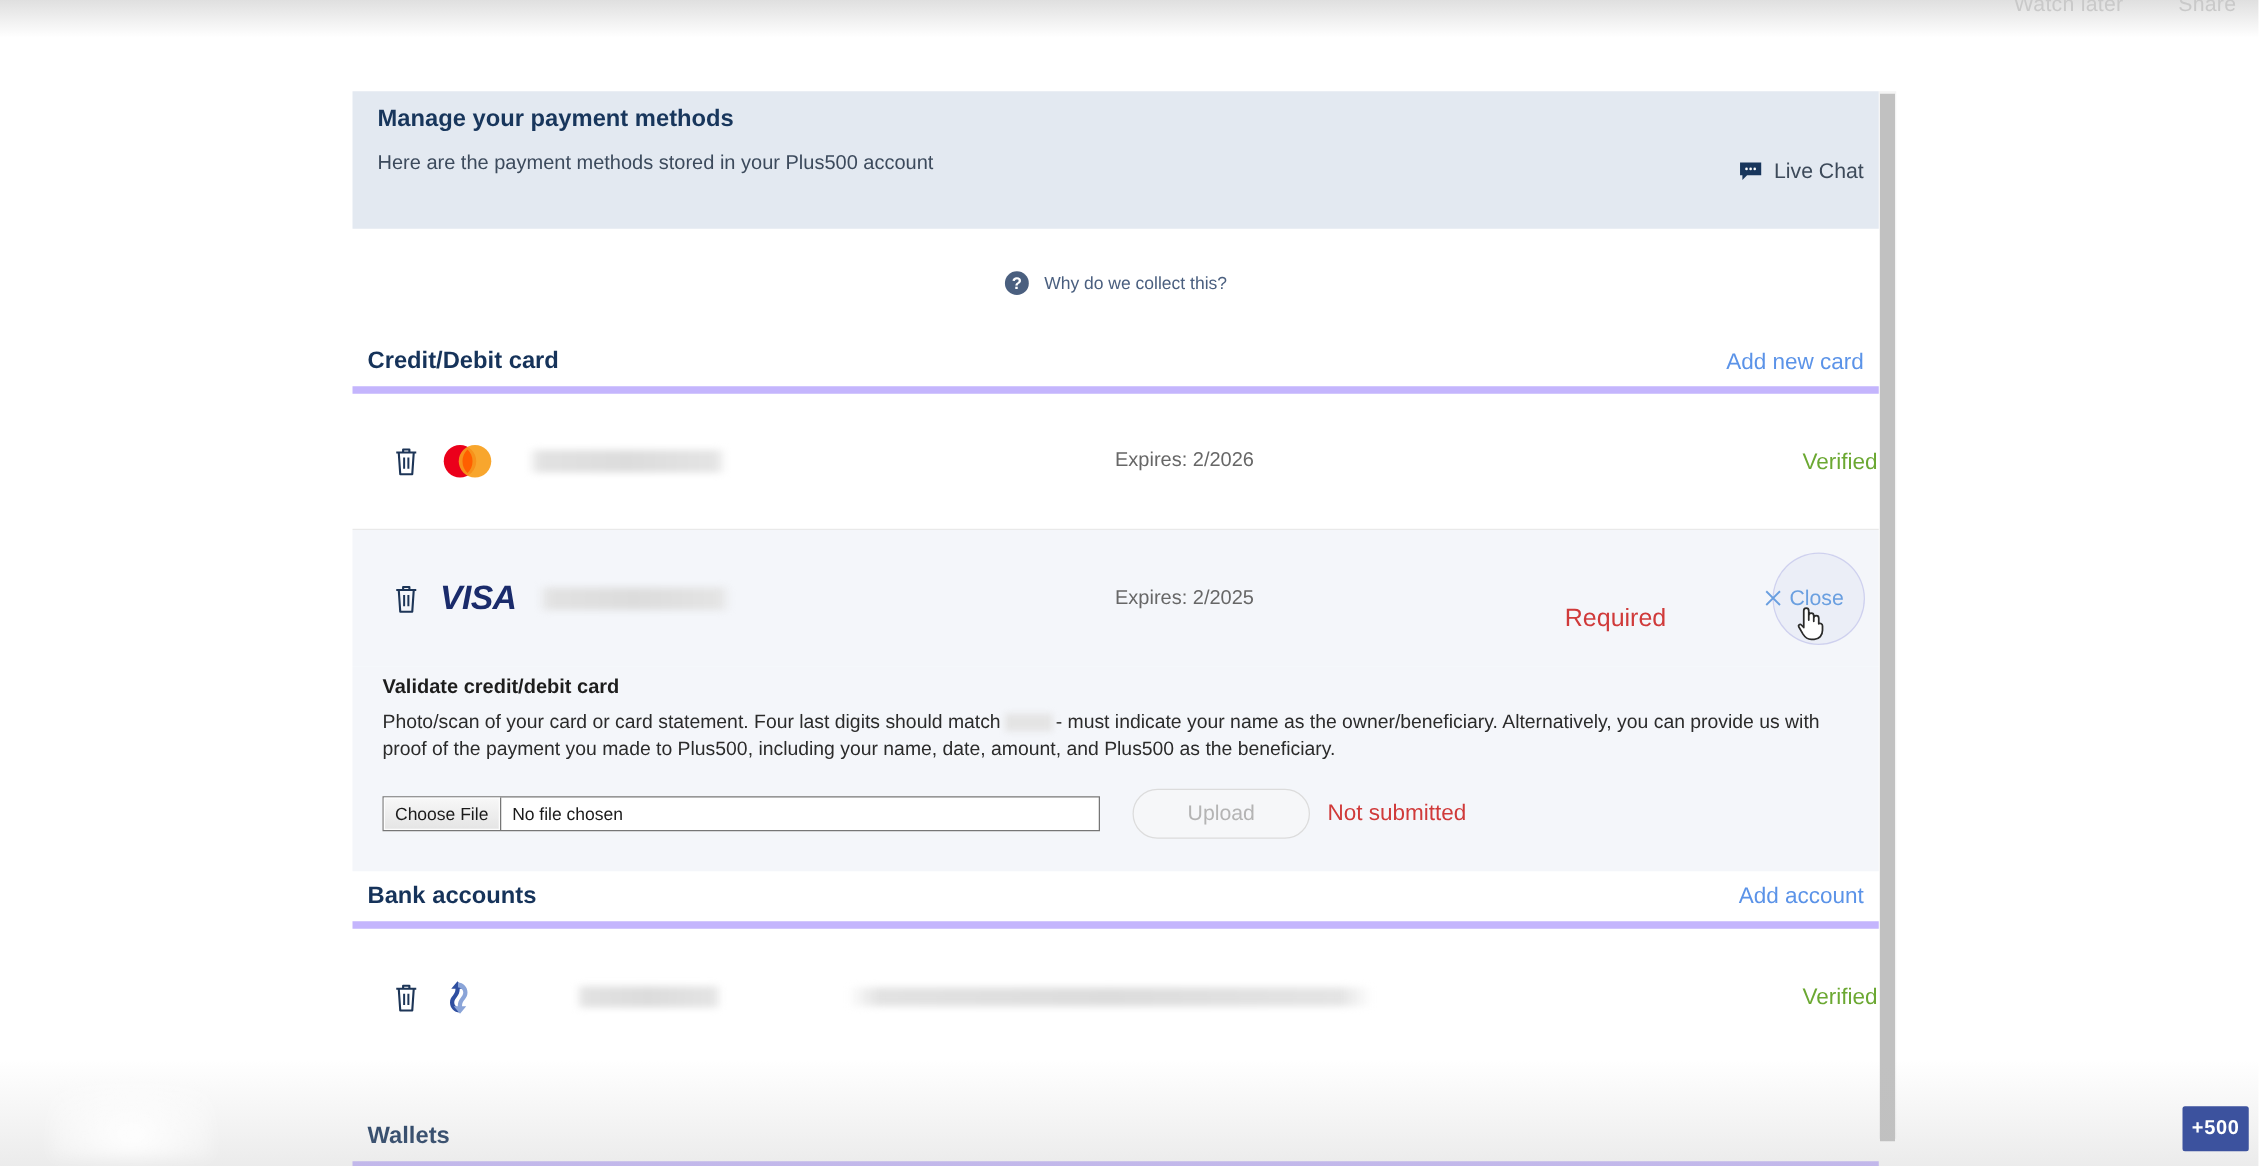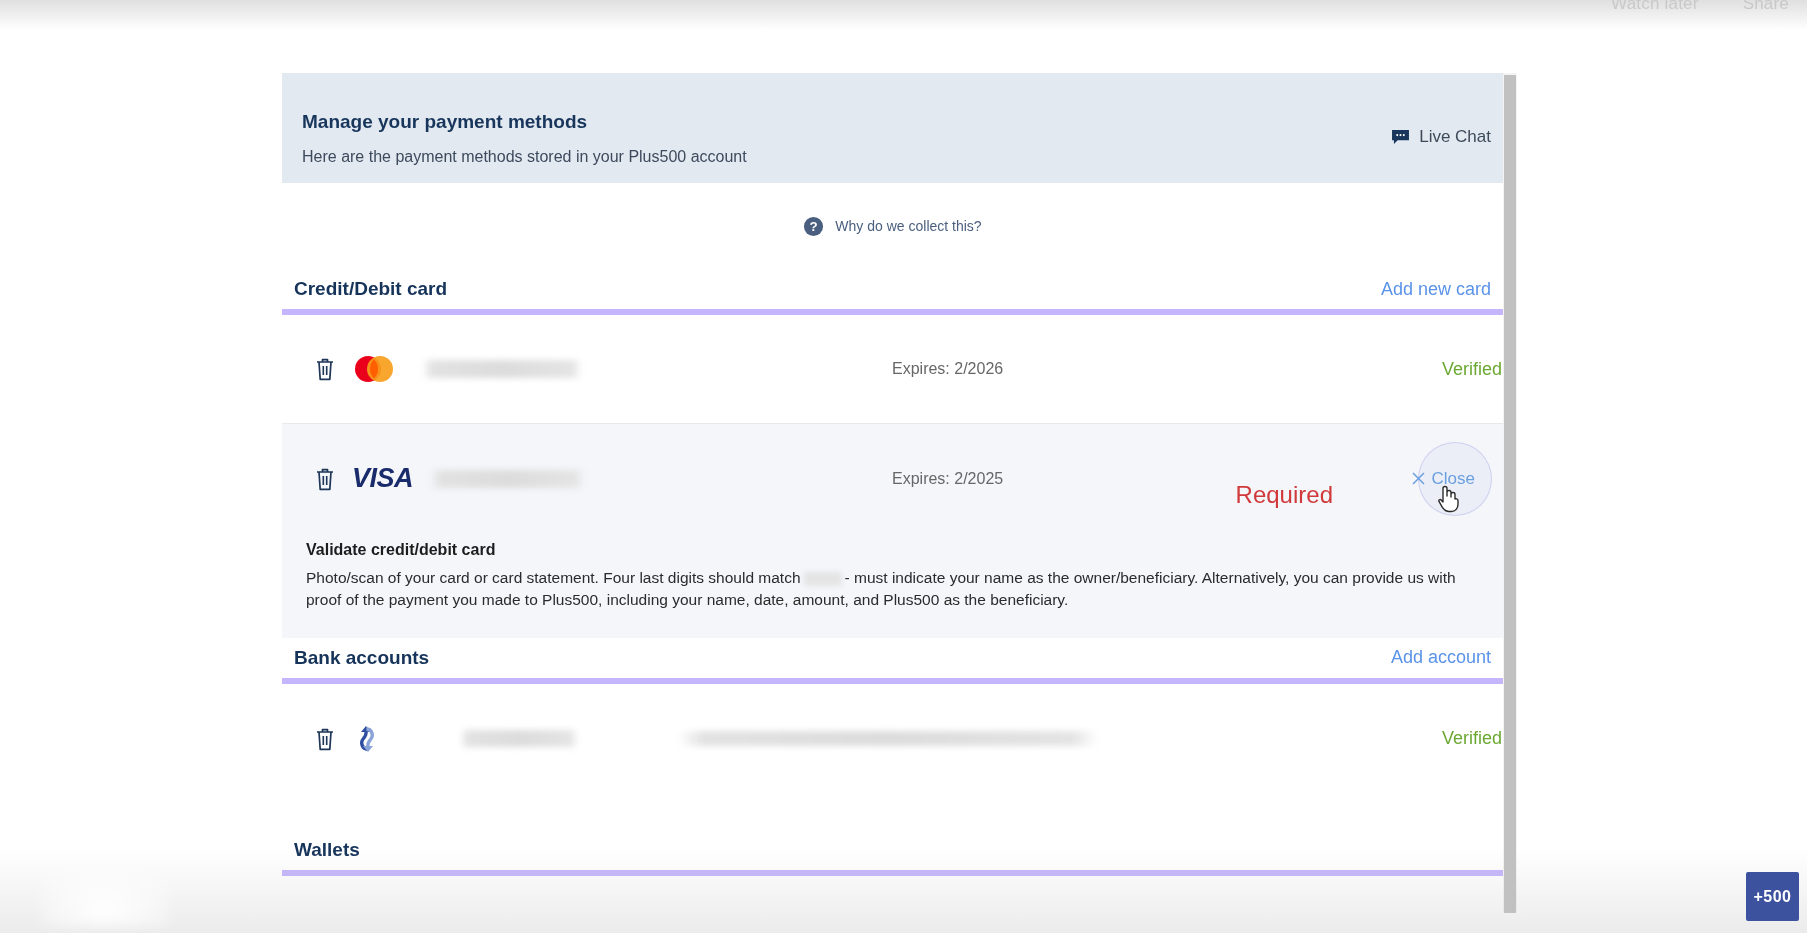--- a/index.html
+++ b/index.html
@@ -70,21 +70,21 @@
   }
   .scroll-thumb {
     position: absolute; top: 75px; left: 1504px;
     width: 12px; height: 838px;
     background: #c1c1c1; border-radius: 0;
   }
 
   
   .banner {
     background: #e3e9f1;
-    padding: 34px 20px 24px 20px;
+    padding: 8px 20px 24px 20px;
     position: relative;
     height: 110px;
   }
   .banner-title {
     font-size: 19px; font-weight: bold; color: #18365c;
     margin-left: 0px; margin-top: 4px;
   }
   .banner-sub {
     font-size: 16px; color: #3c4a5c; margin-top: 15px;
   }
@@ -152,21 +152,21 @@
 
   .expires {
     position: absolute; left: 610px;
     font-size: 16px; color: #676767;
   }
   .status-right {
     position: absolute; right: 1px;
     font-size: 18px;
   }
   .verified { color: #6ba832; }
-  .required { color: #d03a3a; position: absolute; right: 170px; font-size: 24px; margin-top: 33px; }
+  .required { color: #d03a3a; position: absolute; right: 170px; font-size: 20px; margin-top: 33px; }
 
   .close-btn {
     position: absolute; right: 18px;
     display: flex; align-items: center; gap: 7px;
     font-size: 17px; color: #6a9fe0;
     cursor: pointer;
     padding: 6px 10px;
   }
   .close-halo {
     position: absolute; right: 11px; top: 50%;
@@ -226,21 +226,21 @@
     display: flex; align-items: center; justify-content: center;
     font-size: 17px; cursor: default;
   }
   .not-submitted {
     margin-left: 14px; font-size: 18px; color: #d03a3a;
   }
 
   
   .p500 {
     position: absolute; right: 8px; bottom: 12px;
-    width: 53px; height: 49px;
+    width: 53px; height: 36px;
     background: #3c529e;
     color: #ffffff;
     display: flex; align-items: center; justify-content: center;
     font-size: 16px; font-weight: bold; letter-spacing: .5px;
     border-radius: 2px;
   }
 </style>
 </head>
 <body>
 
@@ -323,20 +323,28 @@
       <svg class="cursor-hand" viewBox="0 0 24 30">
         <path d="M7 17V5.5a2 2 0 0 1 4 0V13V9.5a2 2 0 0 1 4 0V14v-2.5a2 2 0 0 1 4 0V16a2 2 0 0 1 3 1.8v3.4c0 4-2.6 7.3-6.6 7.3H13c-3.2 0-5-1.7-6.6-4.2L3 18.4c-.7-1.2 1-2.6 2.1-1.4L7 19z" fill="#ffffff" stroke="#2b2b2b" stroke-width="1.4" stroke-linejoin="round"></path>
       </svg>
     </div>
 
     <div class="validate">
       <div class="validate-title">Validate credit/debit card</div>
       <div class="validate-body">
         <span>Photo/scan of your card or card statement. Four last digits should match</span><span class="inline-blur"></span><span>- must indicate your name as the owner/beneficiary. Alternatively, you can provide us with proof of the payment you made to Plus500, including your name, date, amount, and Plus500 as the beneficiary.</span>
       </div>
+      <div class="upload-row">
+        <div class="file-input">
+          <span class="file-btn">Choose File</span>
+          <span class="file-name">No file chosen</span>
+        </div>
+        <div class="upload-btn">Upload</div>
+        <span class="not-submitted">Not submitted</span>
+      </div>
     </div>
 
     <div class="sec-head">
       <span class="sec-title">Bank accounts</span>
       <span class="sec-action">Add account</span>
     </div>
 
     <div class="row bank">
       <svg class="trash" viewBox="0 0 22 26">
         <path d="M3 6h16M8.5 6V3.6h5V6M5 6l1.2 17.4h9.6L17 6" fill="none" stroke="#1d3557" stroke-width="1.7" stroke-linejoin="round"></path>

